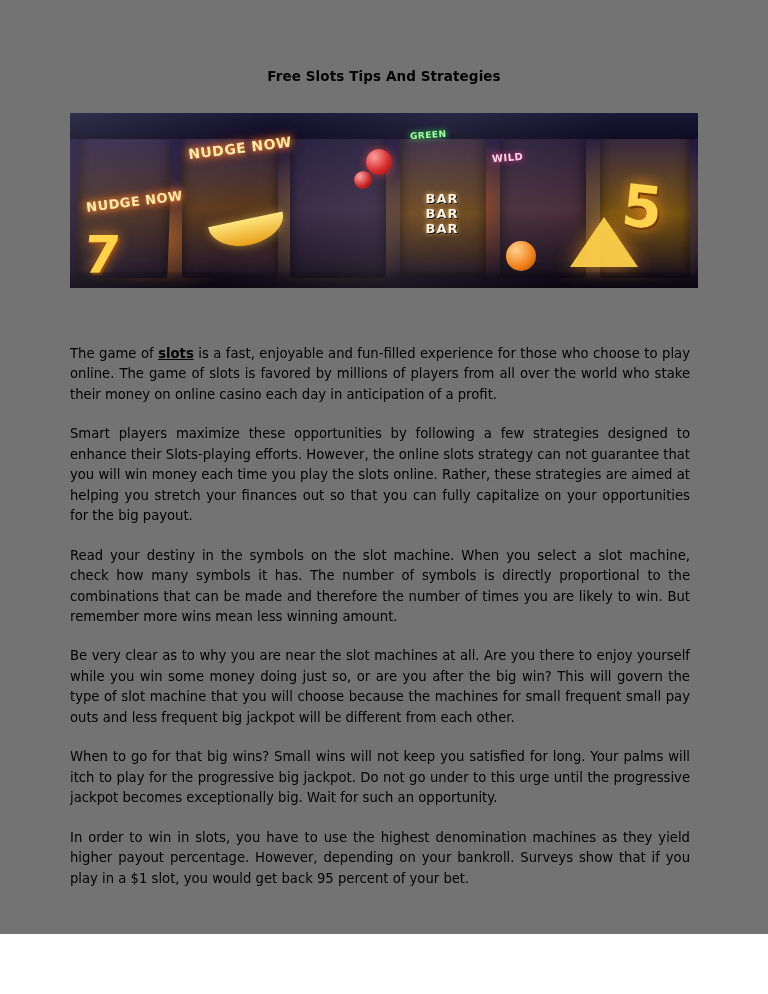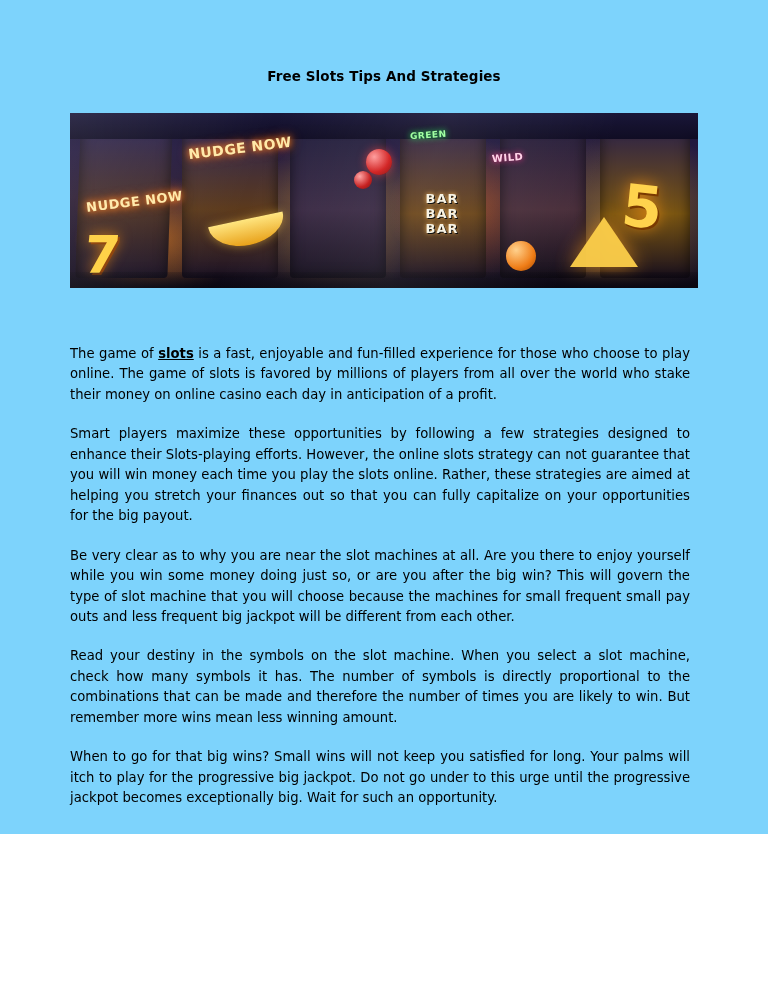--- a/index.html
+++ b/index.html
@@ -10,22 +10,22 @@
   body {
     width: 768px;
     height: 994px;
     font-family: "DejaVu Sans", sans-serif;
     color: #000000;
     -webkit-font-smoothing: antialiased;
   }
   .page {
     position: relative;
     width: 768px;
-    height: 834px;
-    background: #7dd3fc;
+    height: 934px;
+    background: #737373;
     box-sizing: border-box;
     padding: 0 70px;
   }
   .doc-title {
     text-align: center;
     font-size: 13.5px;
     font-weight: bold;
     letter-spacing: 0.1px;
     margin: 0;
     padding-top: 68px;
@@ -222,18 +222,19 @@
     <div class="neon n2">NUDGE NOW</div>
     <div class="neon n3">GREEN</div>
     <div class="neon n4">WILD</div>
     <div class="hero-bottomband"></div>
     <div class="glass"></div>
   </div>
 
   <div class="body-copy">
     <p><span>The game of </span><a class="inline-link" href="#">slots</a><span> is a fast, enjoyable and fun-filled experience for those who choose to play online. The game of slots is favored by millions of players from all over the world who stake their money on online casino each day in anticipation of a profit.</span></p>
     <p><span>Smart players maximize these opportunities by following a few strategies designed to enhance their Slots-playing efforts. However, the </span><strong>online slots strategy</strong><span> can not guarantee that you will win money each time you play the slots online. Rather, these strategies are aimed at helping you stretch your finances out so that you can fully capitalize on your opportunities for the big payout.</span></p>
+    <p><span>Read your destiny in the symbols on the slot machine. When you select a slot machine, check how many symbols it has. The number of symbols is directly proportional to the combinations that can be made and therefore the number of times you are likely to win. But remember    more wins mean less winning amount.</span></p>
     <p><span>Be very clear as to why you are near the slot machines at all. Are you there to enjoy yourself while you win some money doing just so, or are you after the big win? This will govern the type of slot machine that you will choose because the machines for small frequent small pay outs and less frequent big jackpot will be different from each other.</span></p>
-    <p><span>Read your destiny in the symbols on the slot machine. When you select a slot machine, check how many symbols it has. The number of symbols is directly proportional to the combinations that can be made and therefore the number of times you are likely to win. But remember    more wins mean less winning amount.</span></p>
     <p><span>When to go for that big wins? Small wins will not keep you satisfied for long. Your palms will itch to play for the progressive big jackpot. Do not go under to this urge until the progressive jackpot becomes exceptionally big. Wait for such an opportunity.</span></p>
+    <p><span>In order to win in slots, you have to use the highest denomination machines as they yield higher payout percentage. However, depending on your bankroll. Surveys show that if you play in a $1 slot, you would get back 95 percent of your bet.</span></p>
   </div>
 
 </div>
 
 </body></html>

